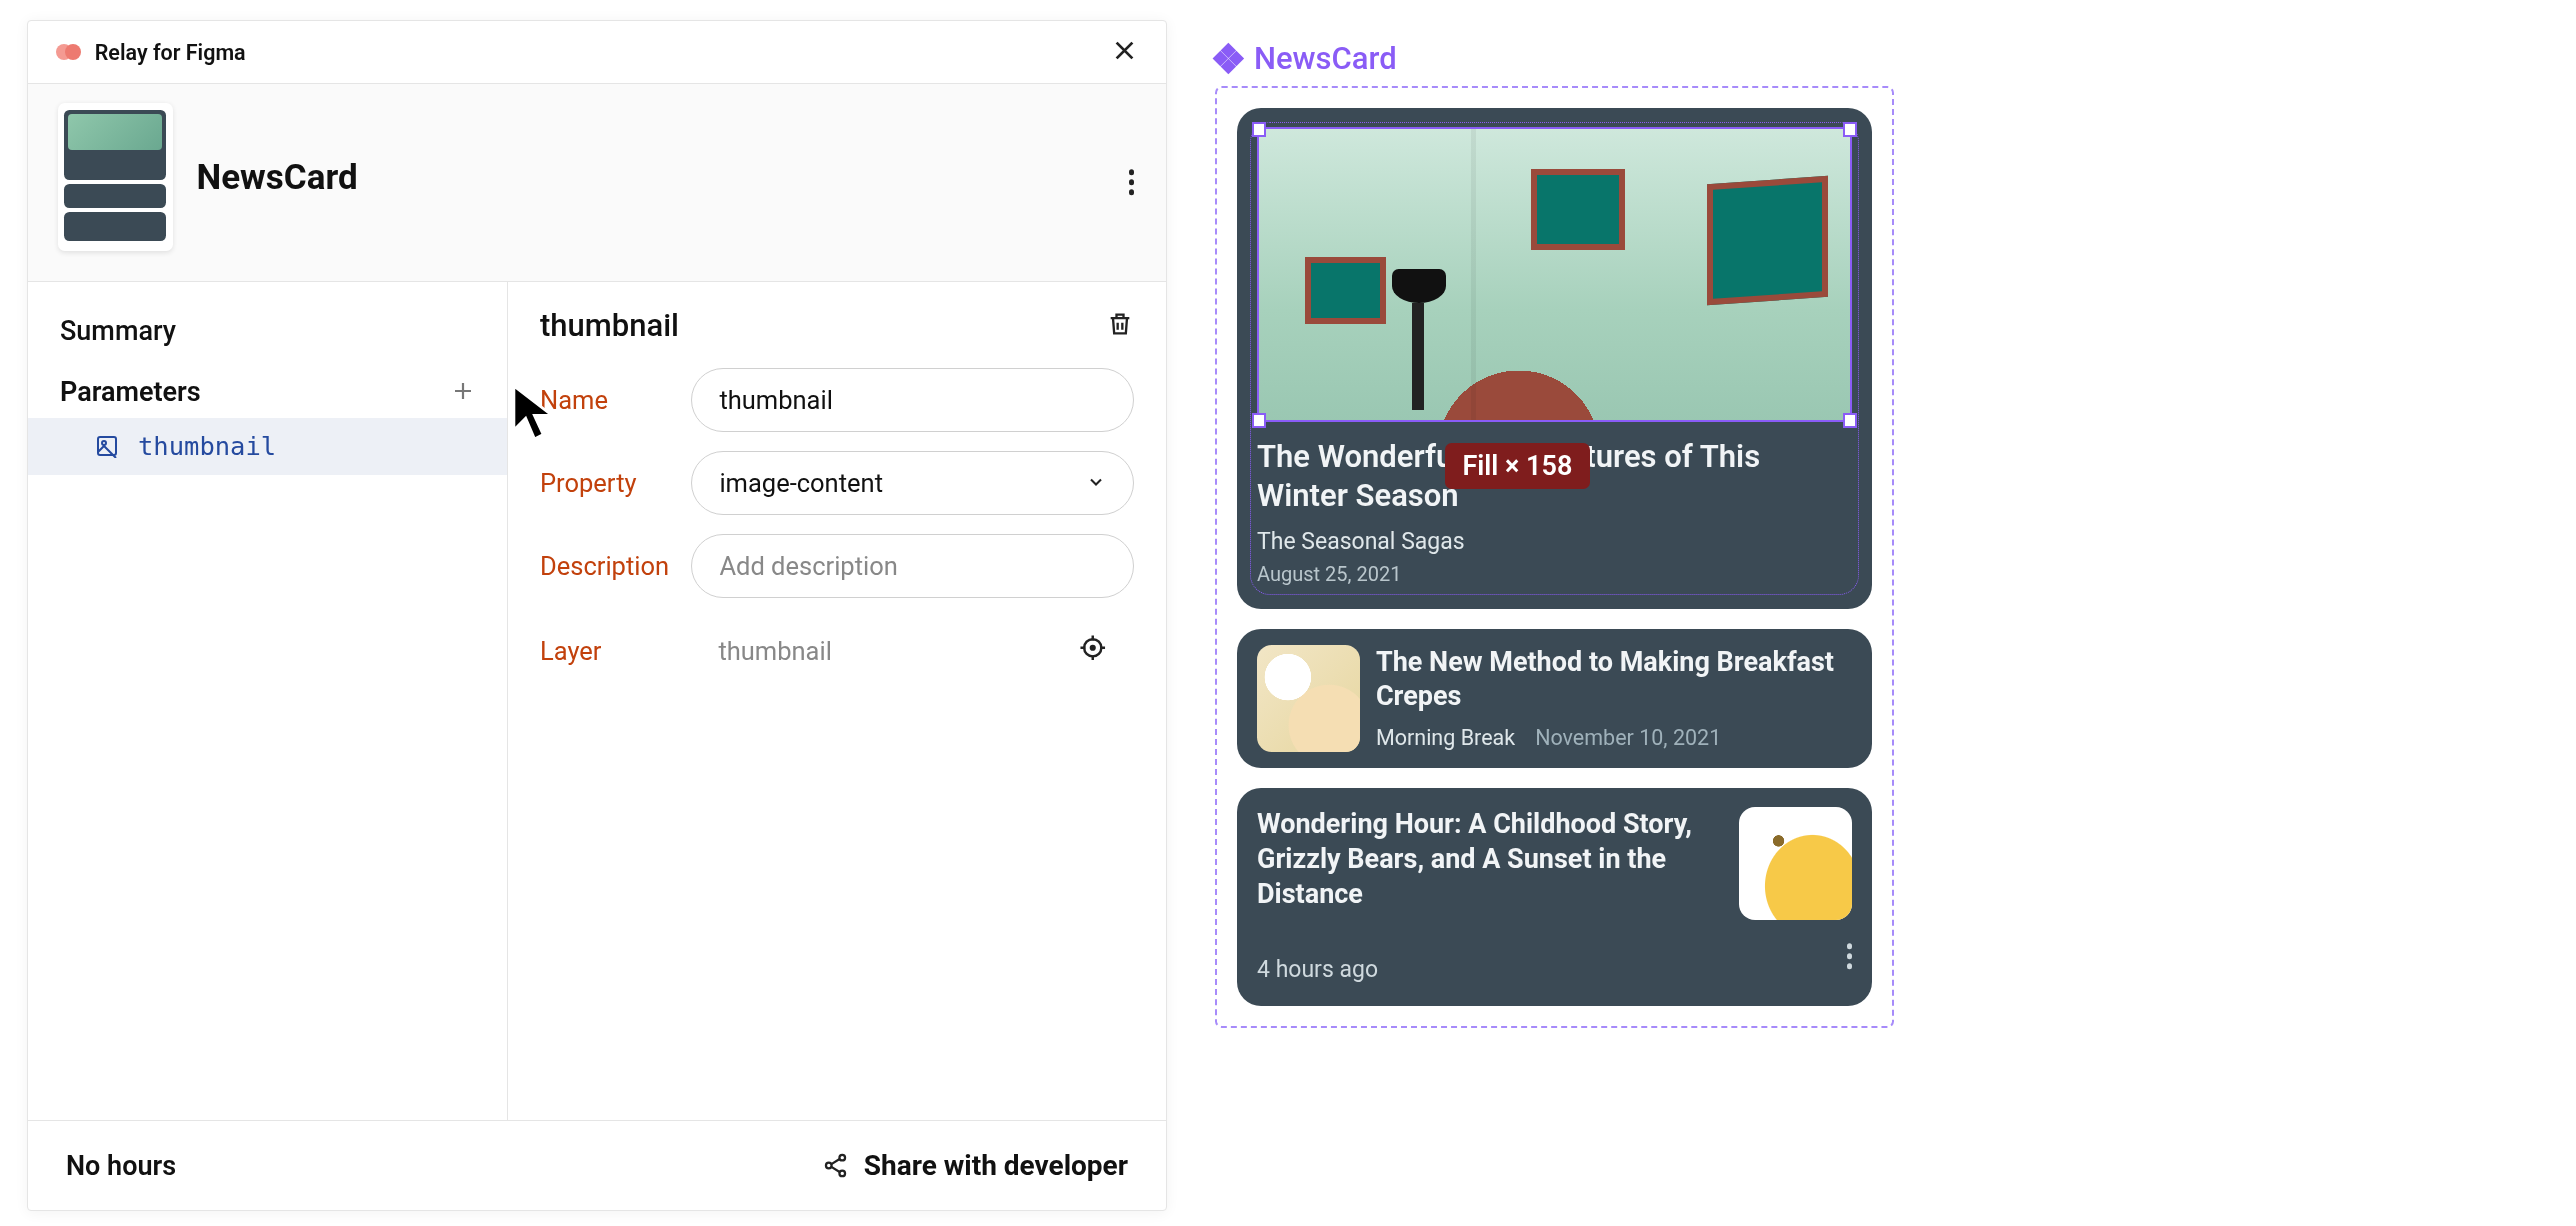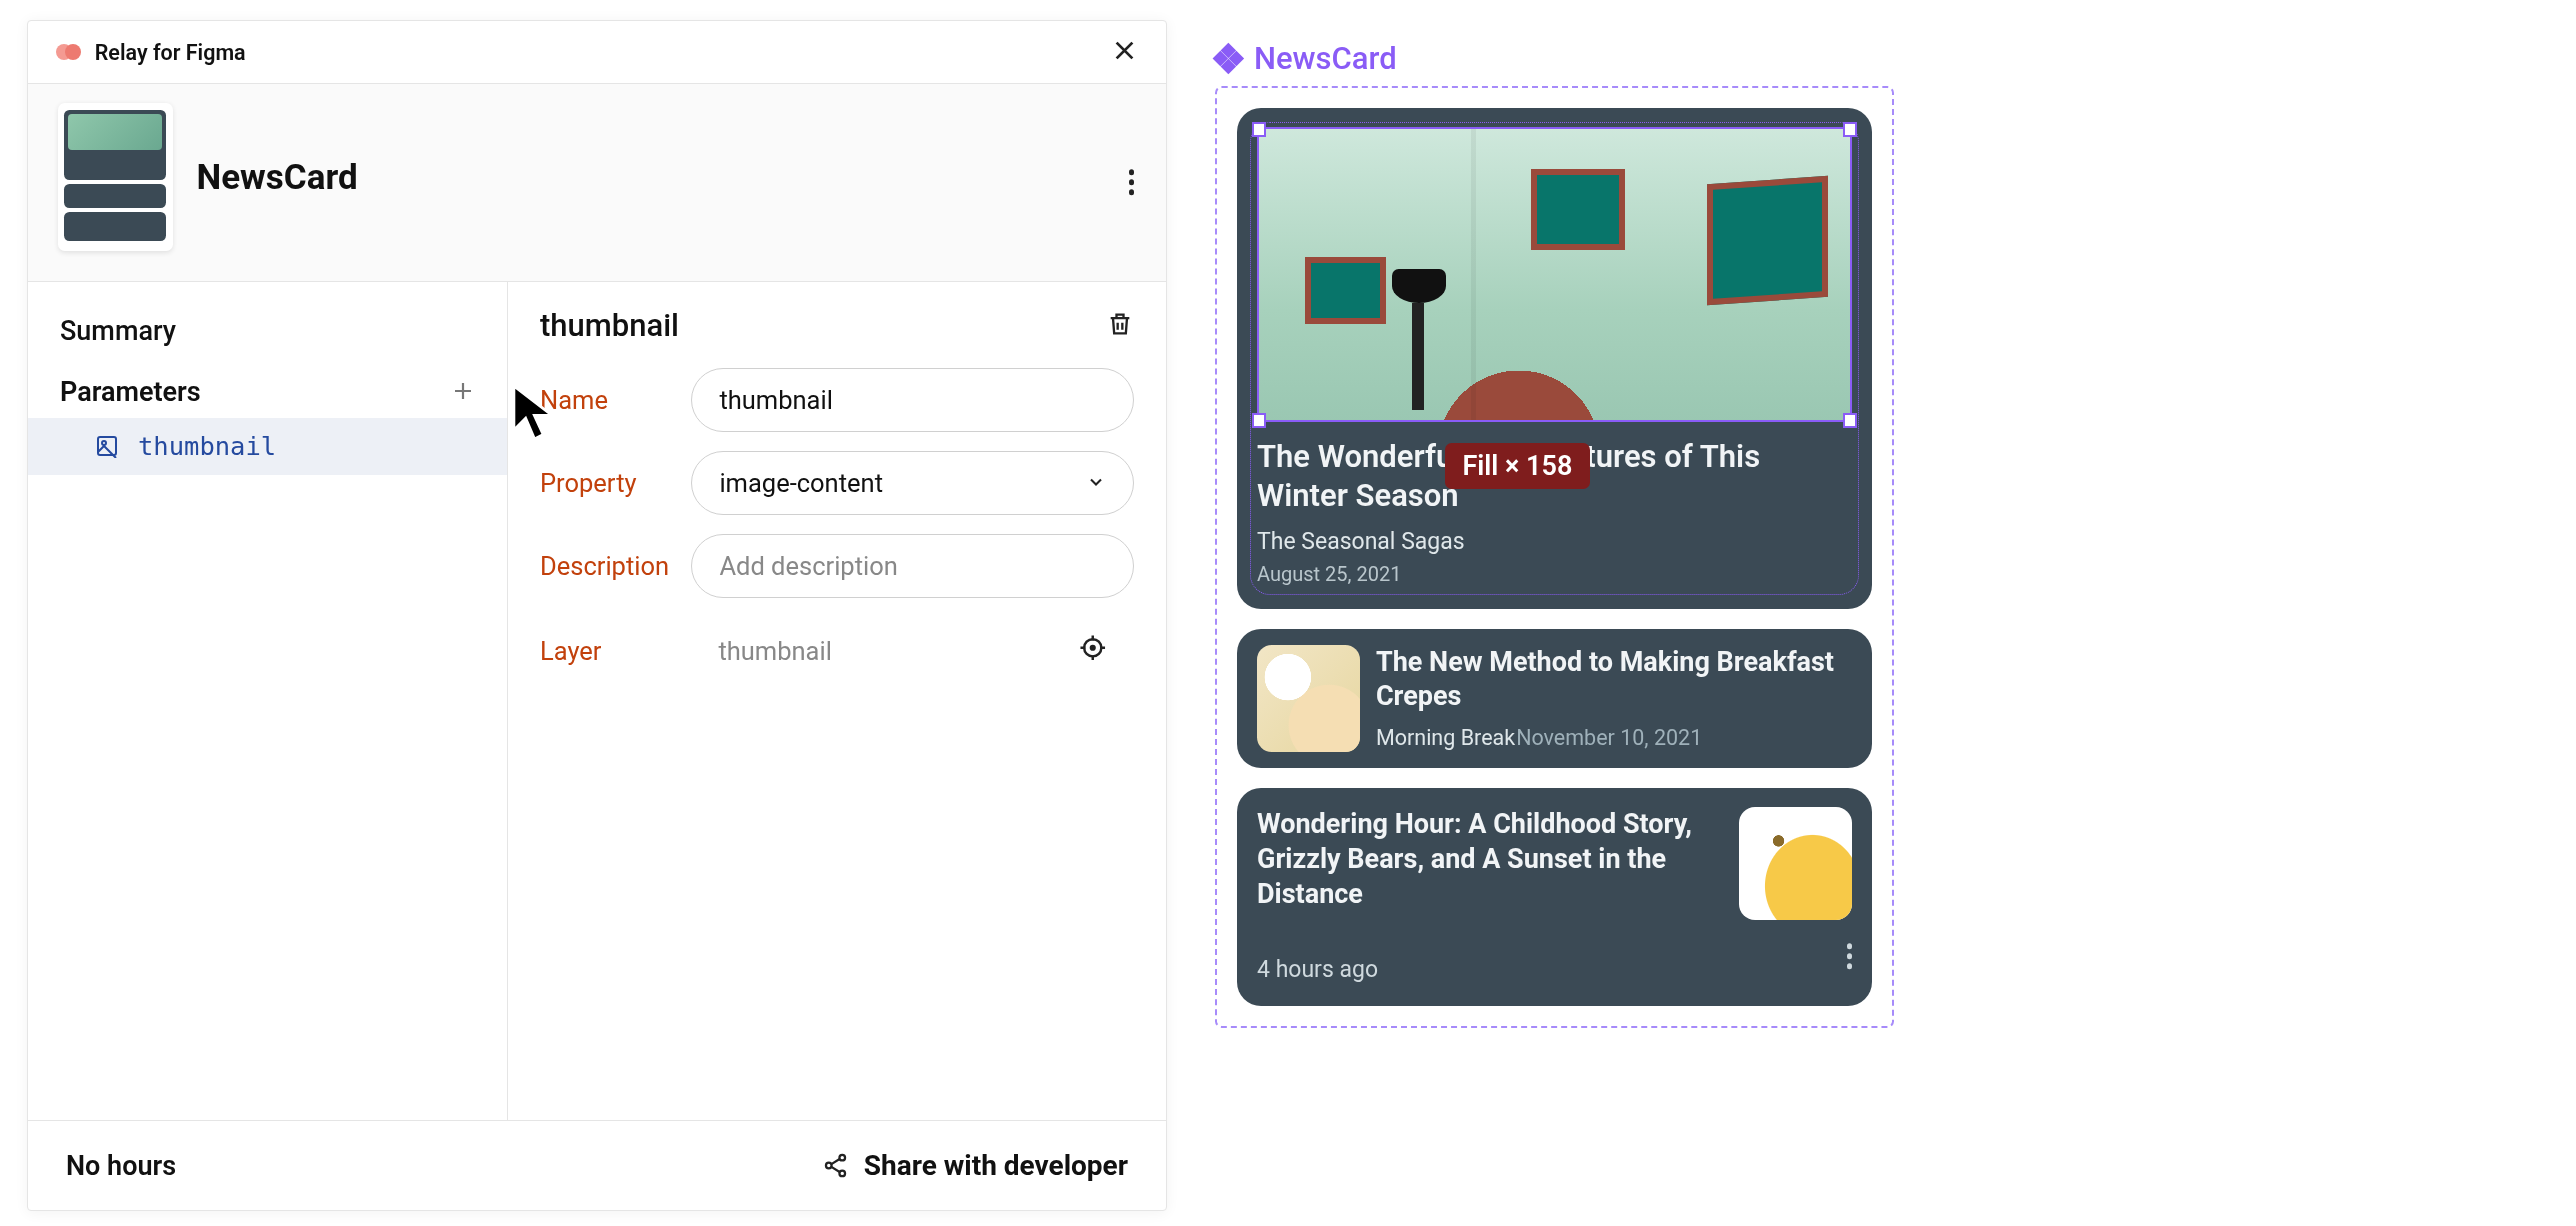--- a/index.html
+++ b/index.html
@@ -150,21 +150,21 @@
   padding:6.7px 17.4px; border-radius:6.7px; white-space:nowrap;
 }
 .hero h2 { font-size:31px; font-weight:600; line-height:1.25; margin-top:16px; color:#f1f4f6; }
 .hero .src { margin-top:12px; font-size:23px; color:#dfe7ea; }
 .hero .date { margin-top:6.7px; font-size:20px; color:#b9c6cc; }
 
 .card.row { display:flex; gap:16px; align-items:center; padding:16px 20px; }
 .row .thumb { width:119px; height:107px; border-radius:14.8px; background:linear-gradient(135deg,#f2e6c6,#e6d69f); position:relative; overflow:hidden; }
 .row .thumb::after{ content:""; position:absolute; inset:0; background:radial-gradient(circle at 30% 30%, #fff 0 23px, transparent 23.5px), radial-gradient(circle at 70% 75%, #f5deb3 0 40px, transparent 41px);}
 .row .txt h3 { font-size:27px; font-weight:700; color:#f1f4f6; line-height:1.25; }
-.row .meta { margin-top:12px; font-size:21.5px; color:#dfe7ea; display:flex; gap:1px; }
+.row .meta { margin-top:12px; font-size:21.5px; color:#dfe7ea; display:flex; gap:20px; }
 .row .meta .d { color:#9fb1ba; }
 
 .card.big { padding:19px 20px 23px; }
 .big-top { display:flex; gap:16px; }
 .big-top .txt { flex:1; }
 .big-top h3 { font-size:27px; font-weight:700; color:#f1f4f6; line-height:1.3; }
 .big .thumb2 { width:113px; height:113px; border-radius:16px; background:#fff; position:relative; overflow:hidden; }
 .big .thumb2::after{ content:""; position:absolute; inset:0; background:radial-gradient(ellipse at 65% 70%, #f7c948 0 47px, transparent 48px), radial-gradient(circle at 35% 30%, #8a6b2a 0 5.4px, transparent 6px);}
 .src2 { margin-top:14.8px; font-size:23px; color:#e2e9ec; }
 .bottom-row { display:flex; align-items:center; justify-content:space-between; margin-top:36px; }

